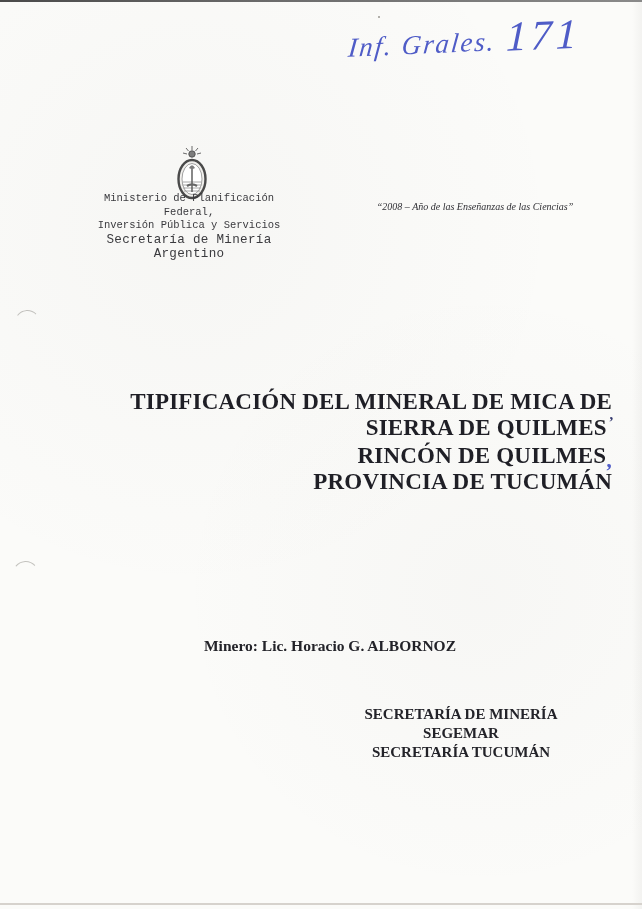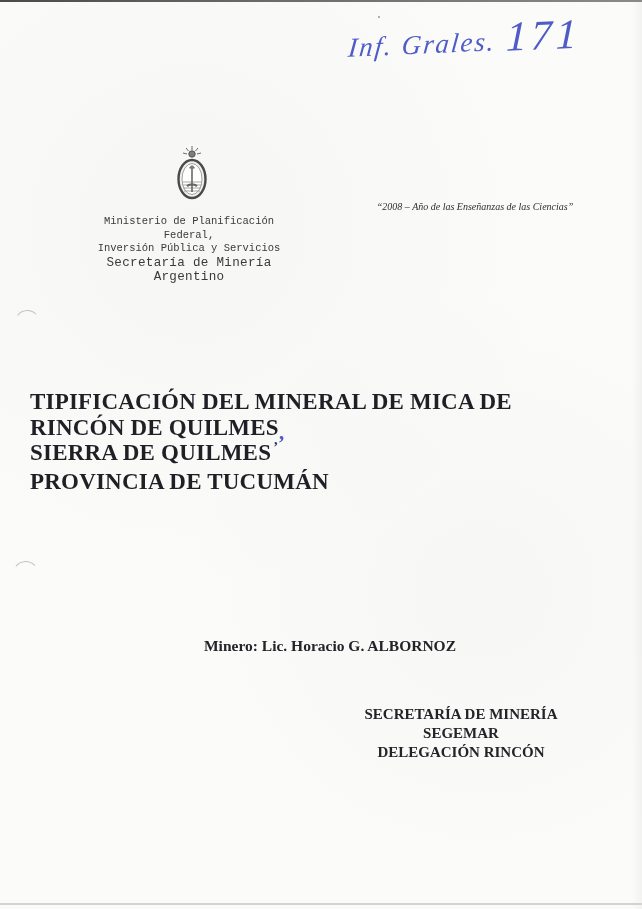--- a/index.html
+++ b/index.html
@@ -28,39 +28,39 @@
     transform:rotate(-2.5deg);
     white-space:nowrap;
     display:flex;align-items:flex-end;gap:10px;
   }
   .hw-prefix{font-size:27px;letter-spacing:2px;transform:skewX(-8deg);}
   .hw-number{font-size:42px;letter-spacing:4px;line-height:0.9;transform:skewX(-4deg);border-bottom:0px;}
 
   
   .coat-of-arms{position:absolute;top:146px;left:170px;width:44px;height:58px;}
   .ministry{
-    position:absolute;top:215px;left:58px;width:262px;
+    position:absolute;top:192px;left:58px;width:262px;
     text-align:center;
     font-family:"Liberation Mono", monospace;
     color:#3a3a3e;
   }
   .ministry .m-small{font-size:10.5px;line-height:13.5px;display:block;}
   .ministry .m-large{font-size:12.6px;line-height:14px;display:block;letter-spacing:0.3px;}
   .motto{
     position:absolute;top:201px;left:348px;width:254px;
     text-align:center;
     font-style:italic;
     font-size:10px;
     color:#2e2e33;
   }
 
   
   .title-block{
     position:absolute;top:389px;left:30px;width:582px;
-    text-align:left;
+    text-align:right;
     font-weight:bold;
     font-size:23px;
     line-height:25.5px;
     letter-spacing:0.2px;
     color:#1f1f26;
   }
   .title-line{position:relative;display:block;}
   .hw-comma{
     color:#4f5cc7;
     font-size:22px;
@@ -145,30 +145,30 @@
     <span class="m-small">Federal,</span>
     <span class="m-small">Inversión Pública y Servicios</span>
     <span class="m-large">Secretaría de Minería</span>
     <span class="m-large">Argentino</span>
   </div>
 
   <div class="motto">“2008 – Año de las Enseñanzas de las Ciencias”</div>
 
   <div class="title-block">
     <span class="title-line"><span>TIPIFICACIÓN DEL MINERAL DE MICA DE</span></span>
+    <span class="title-line"><span>SIERRA DE QUILMES</span><span class="pen-tick">’</span></span>
     <span class="title-line"><span>RINCÓN DE QUILMES</span><span class="hw-comma">,</span></span>
-    <span class="title-line"><span>SIERRA DE QUILMES</span><span class="pen-tick">’</span></span>
     <span class="title-line"><span>PROVINCIA DE TUCUMÁN</span></span>
   </div>
 
   <div class="author-line">Minero: Lic. Horacio G. ALBORNOZ</div>
 
   <div class="imprint">
     <span>SECRETARÍA DE MINERÍA</span>
     <span>SEGEMAR</span>
-    <span>DELEGACIÓN RINCÓN</span>
+    <span>SECRETARÍA TUCUMÁN</span>
   </div>
 
   <div class="arc-mark arc-1"></div>
   <div class="arc-mark arc-2"></div>
 
   <div class="scan-bottom-edge"></div>
 </div>
 
 </body></html>

